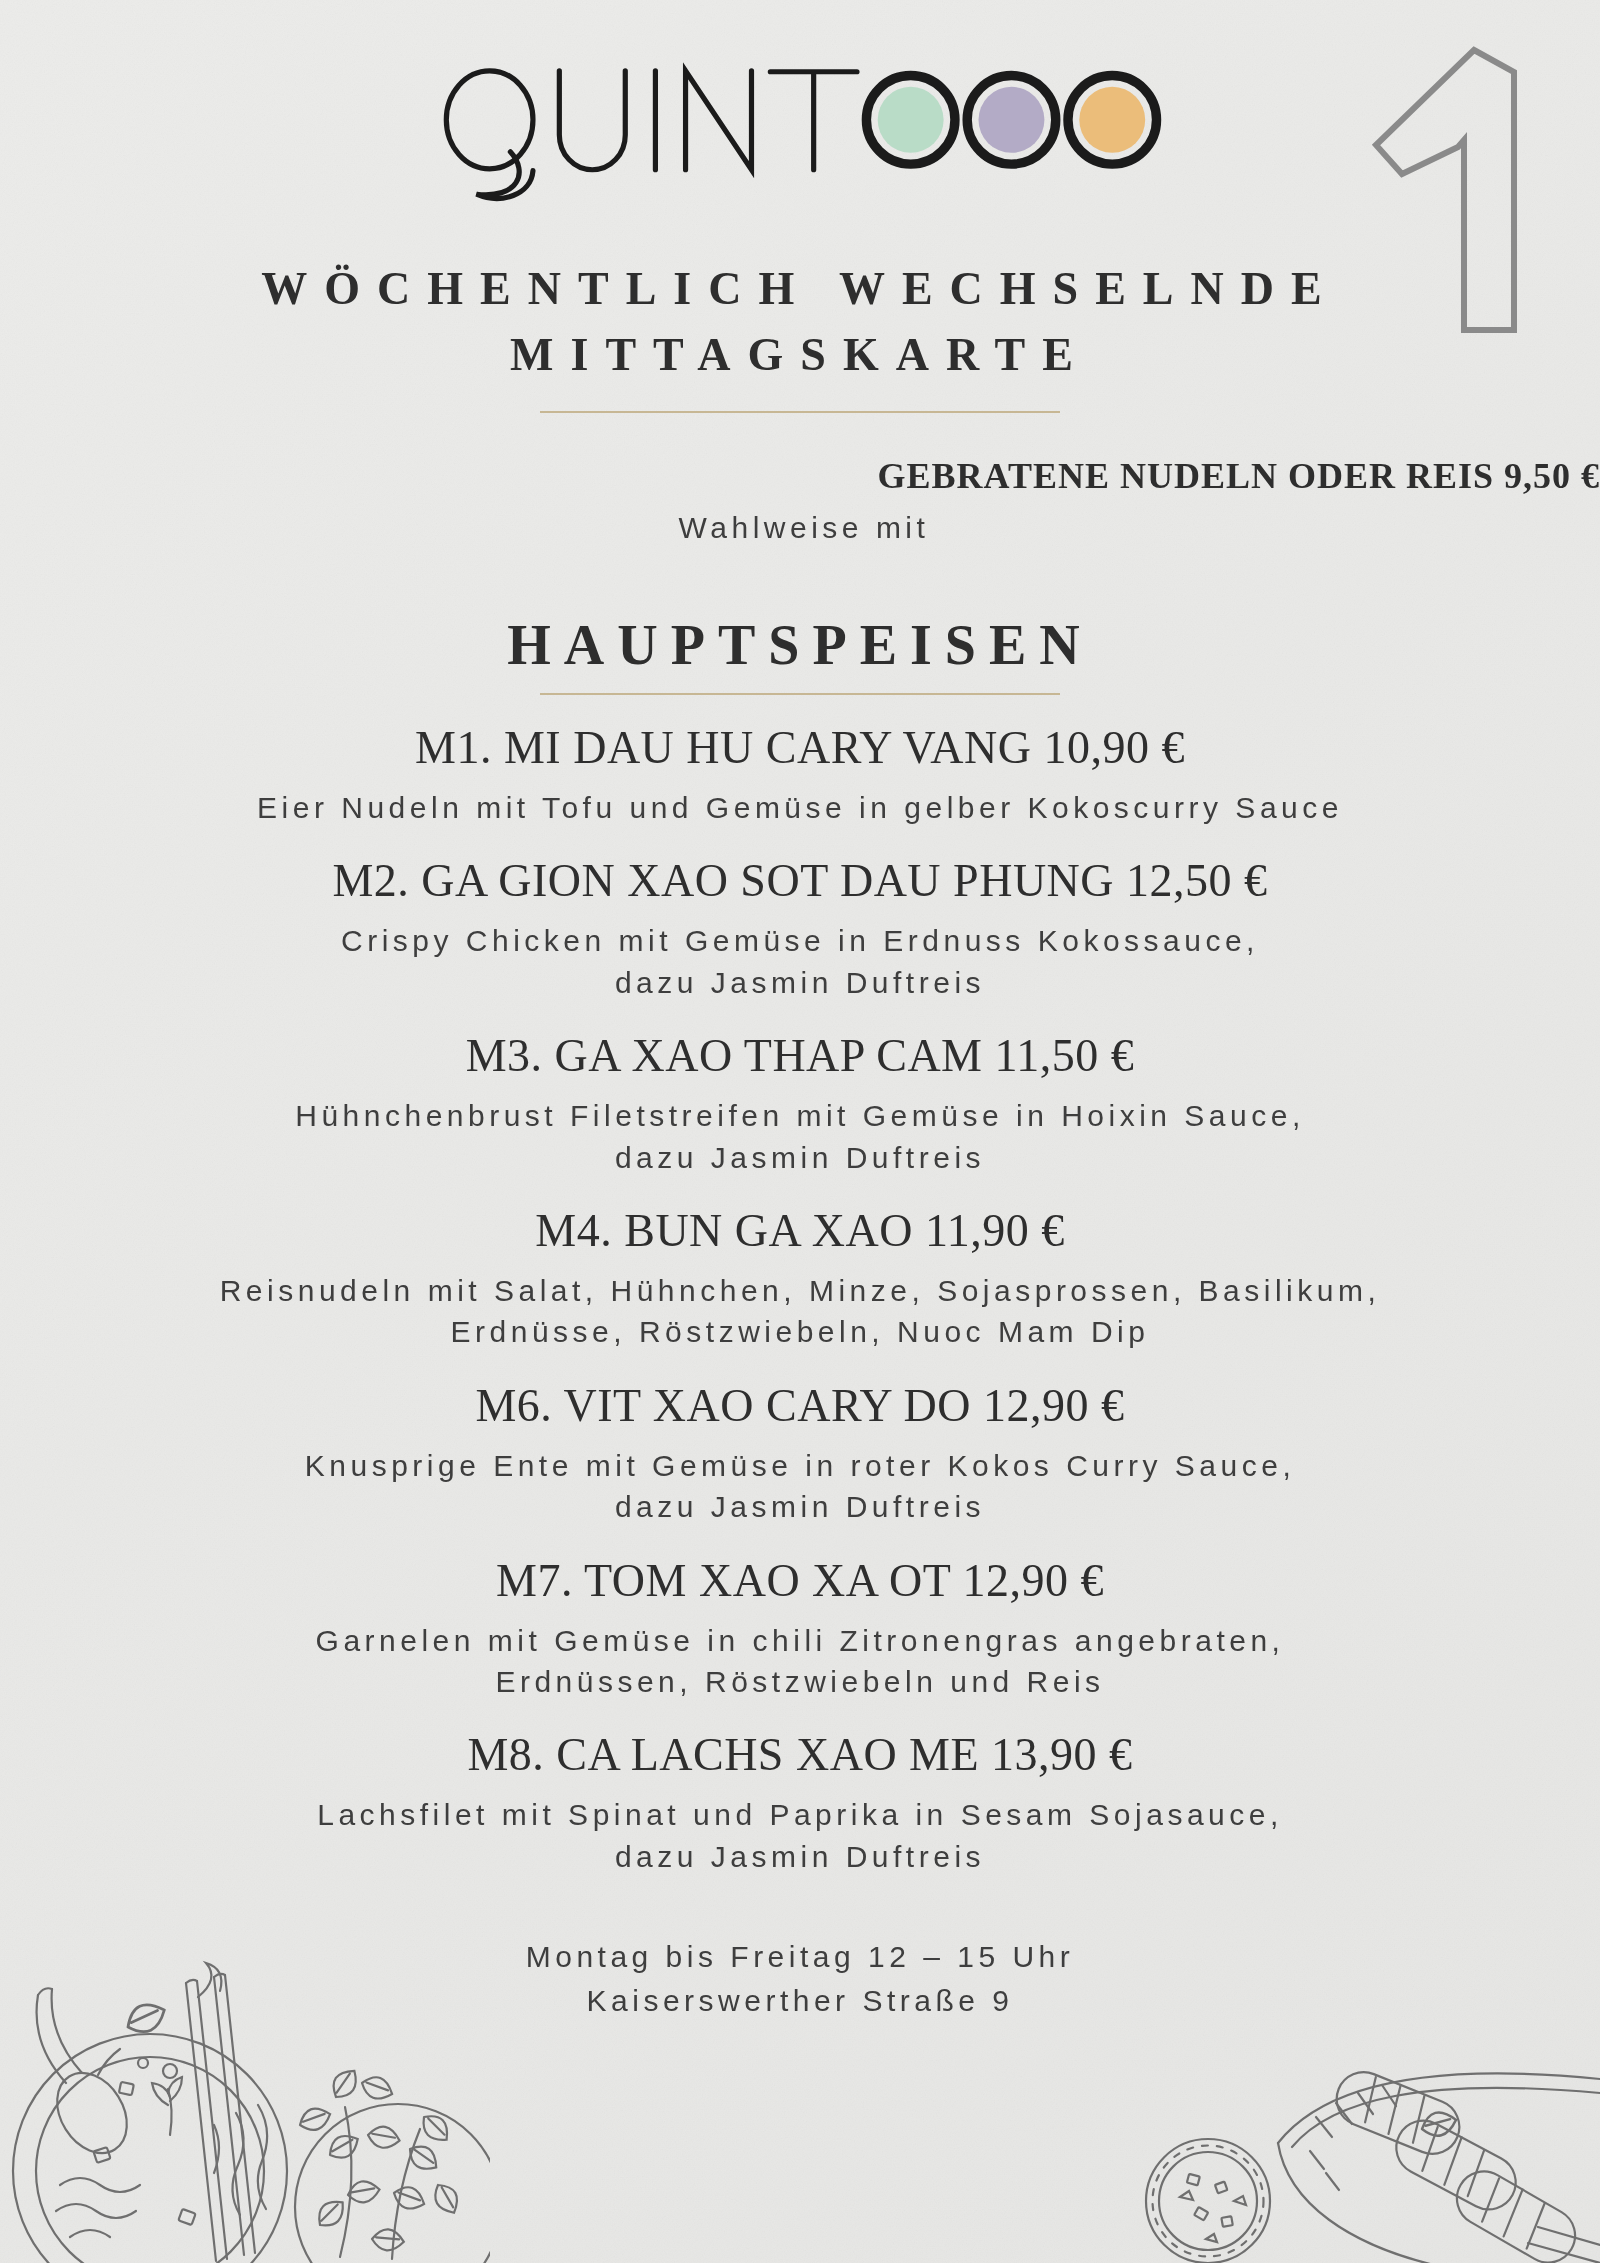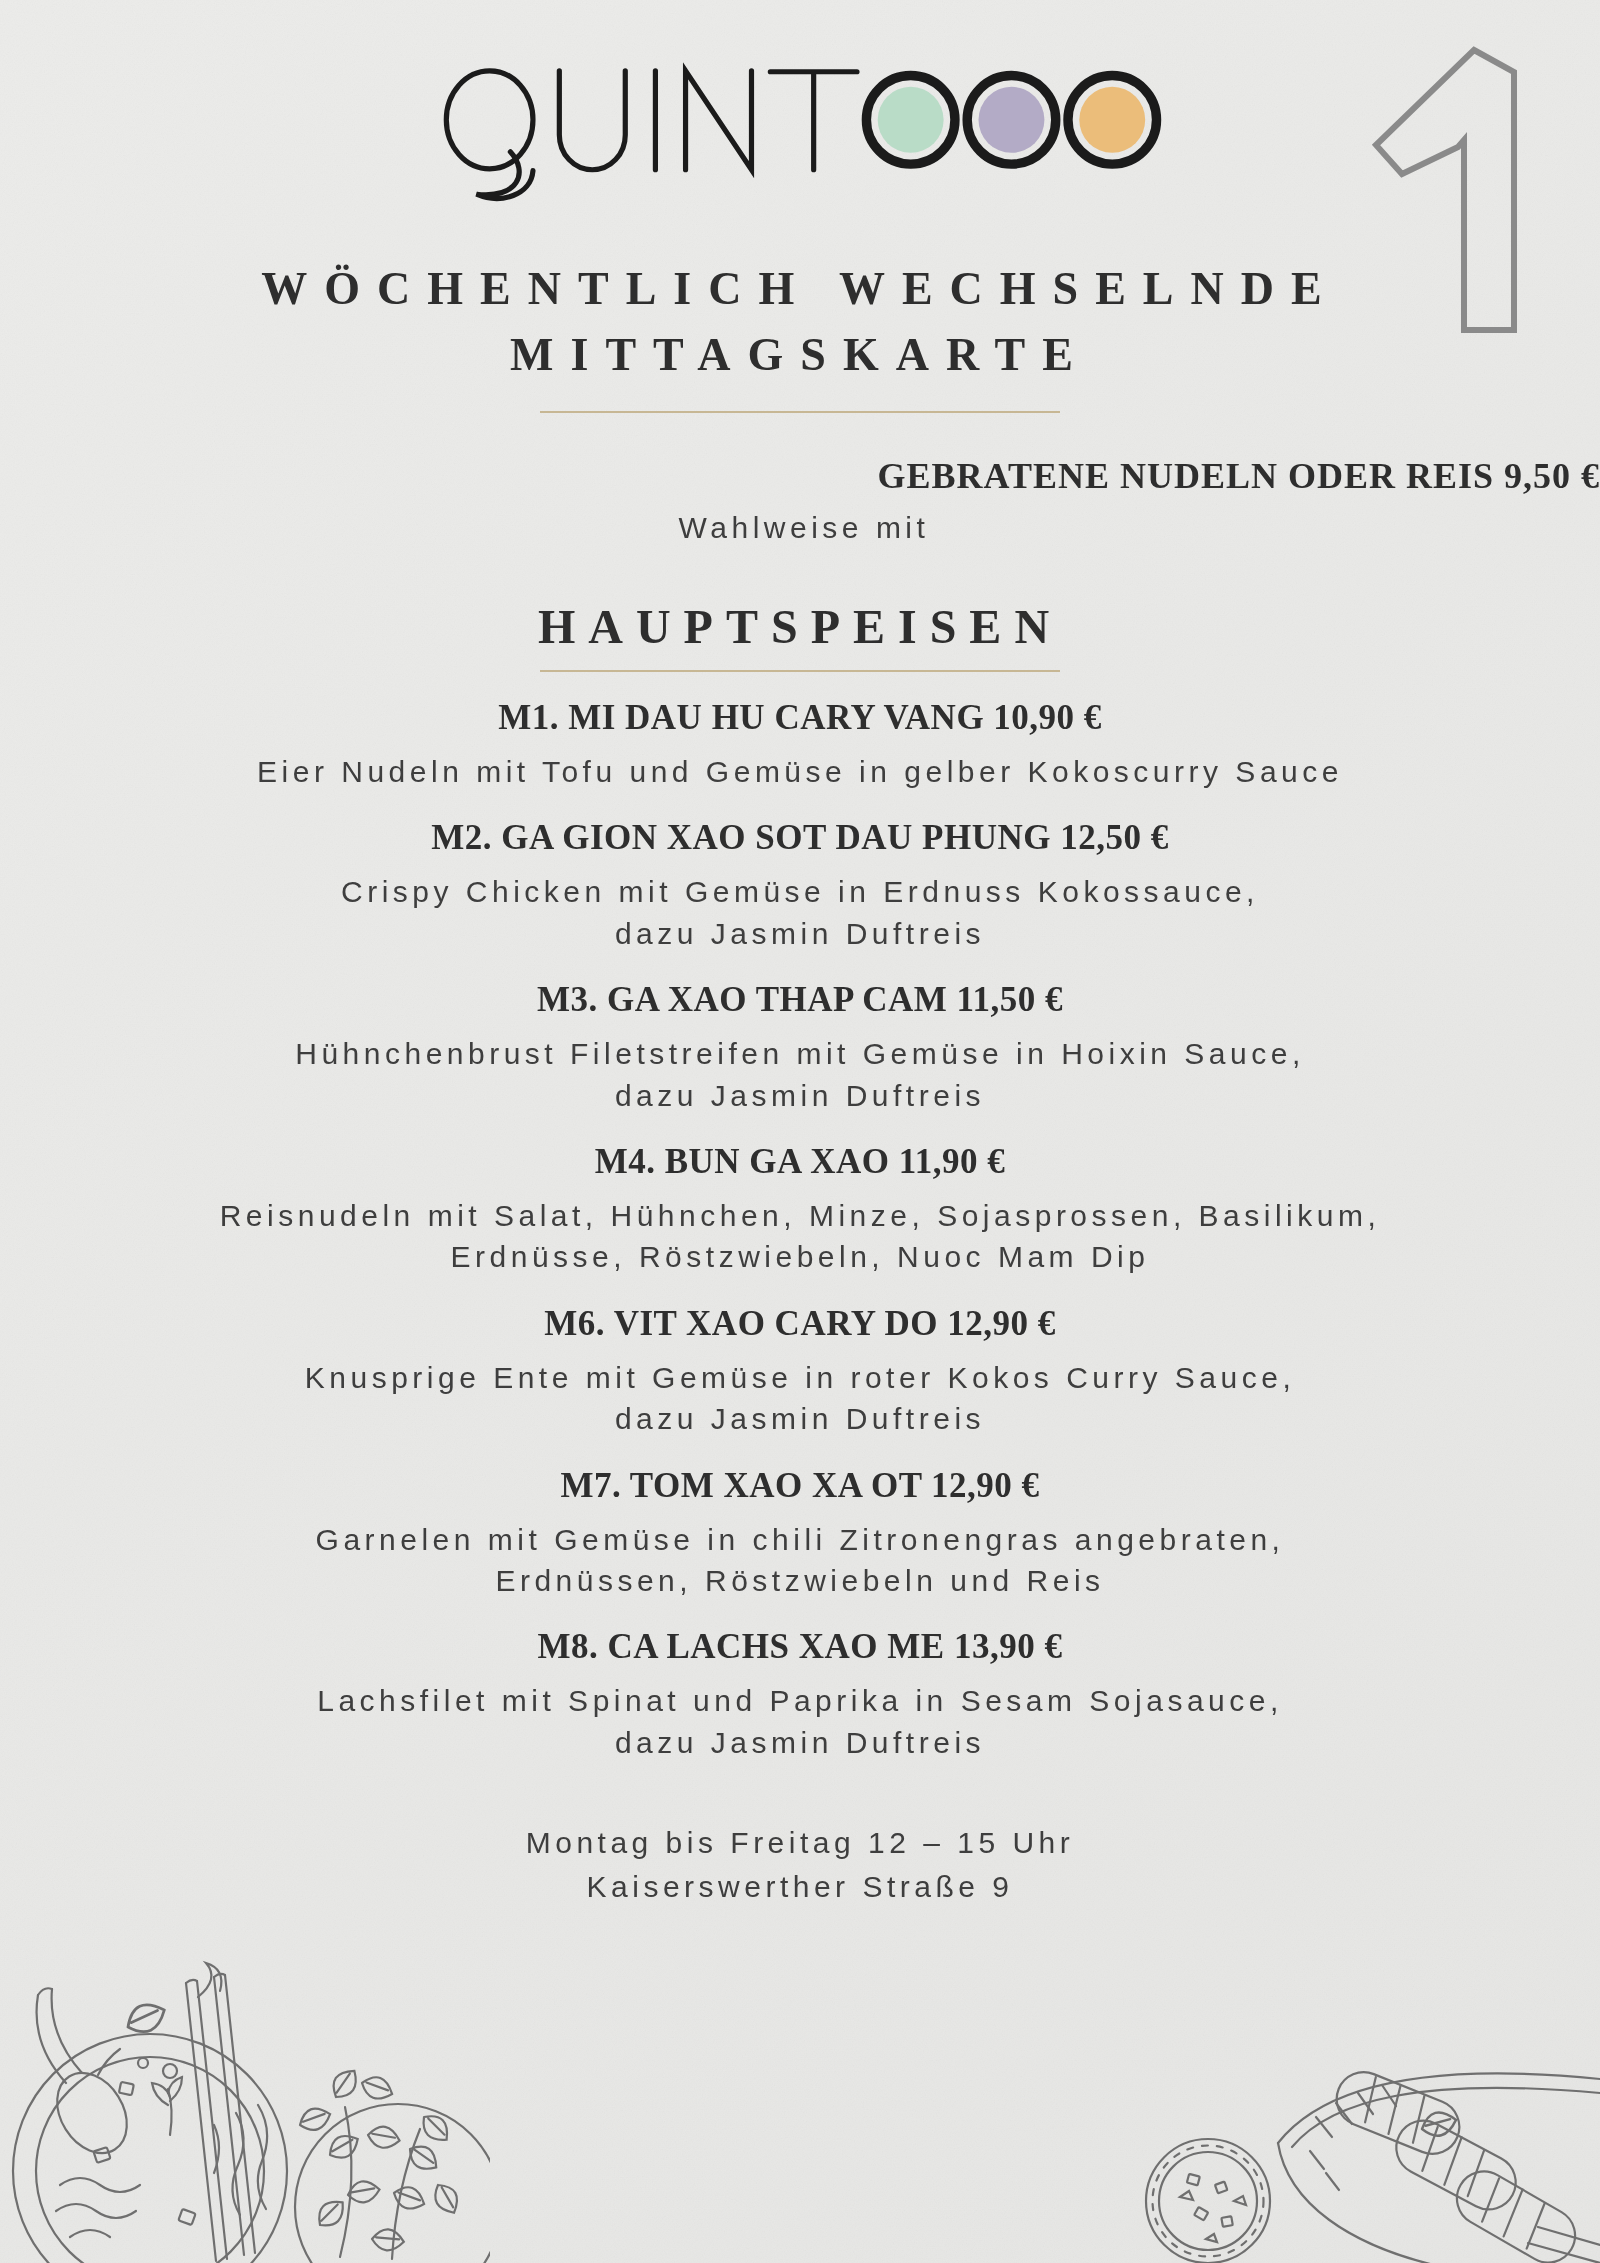--- a/index.html
+++ b/index.html
@@ -38,43 +38,43 @@
     width:520px;height:2px;background:#c7b794;border:none;
     margin:24px auto 0;
   }
   .section-title{
     margin:42px auto 0;
     font-family:"Liberation Serif","DejaVu Serif",serif;
     font-weight:700;color:#2e2e2e;
     font-size:36px;letter-spacing:1px;text-align:right;
   }
   .hauptspeisen-title{
-    margin:54px auto 0;
+    margin:68px auto 0;
     font-family:"Liberation Serif","DejaVu Serif",serif;
     font-weight:700;color:#2e2e2e;
-    font-size:48px;letter-spacing:13px;
+    font-size:56px;letter-spacing:13px;
   }
   .divider.small{margin-top:16px;}
 
   
   .body-text{
     font-family:"Liberation Sans",sans-serif;font-weight:300;
     font-size:30px;letter-spacing:4.5px;color:#3e3e3e;
   }
   .intro-line{margin-top:14px;margin-left:8px;}
   .options{margin-top:4px;line-height:1.47;}
   .options div{white-space:nowrap;}
 
   
   .items{margin-top:26px;}
   .item{margin-bottom:26px;}
   .item-title{
     font-family:"Liberation Serif","DejaVu Serif",serif;
-    font-weight:700;color:#2e2e2e;
-    font-size:35px;letter-spacing:0.5px;
+    font-weight:400;color:#2e2e2e;
+    font-size:46px;letter-spacing:0.5px;
     margin:0 0 12px 0;
   }
   .item-desc{
     margin:13px;line-height:1.38;white-space:pre-line;
   }
 
   
   .footer{margin-top:58px;line-height:1.45;}
 
   

